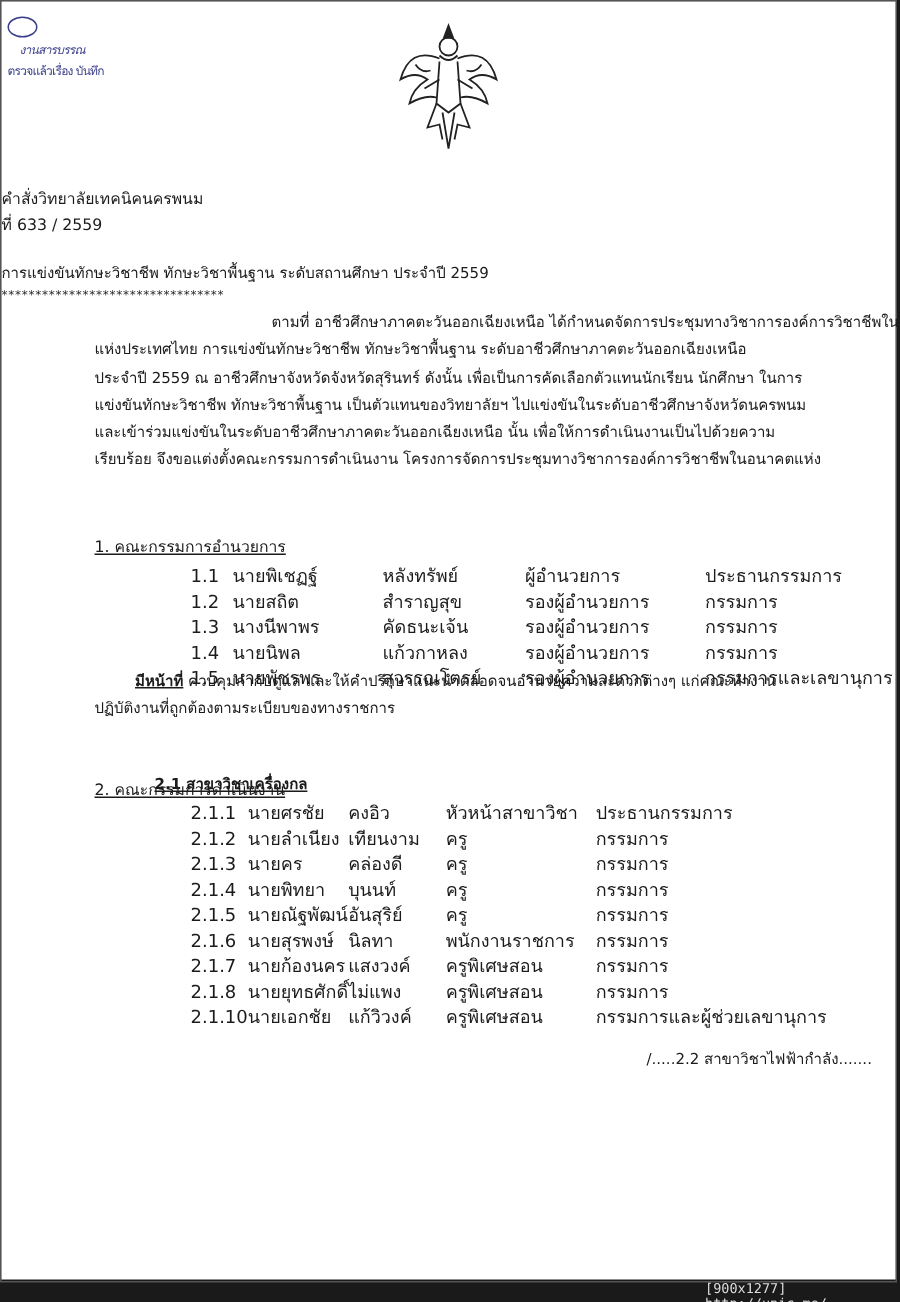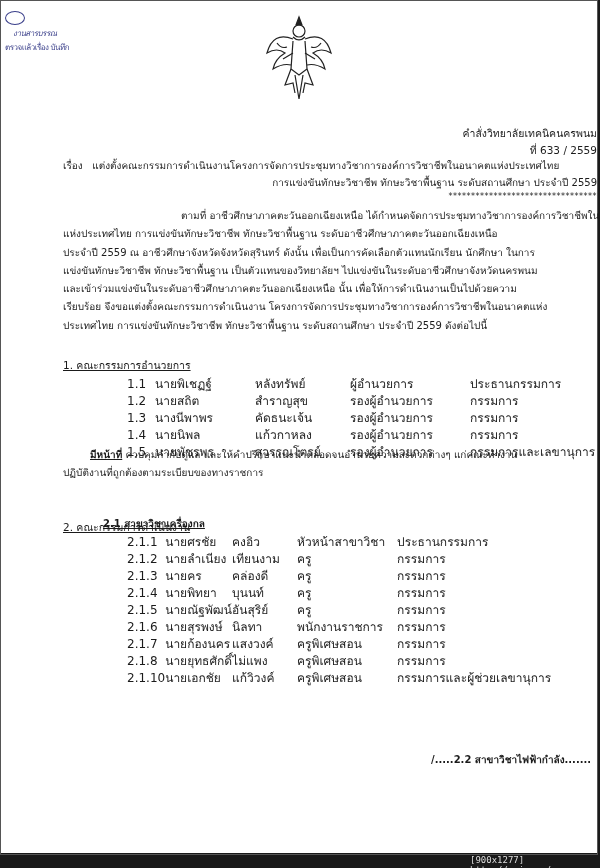--- a/index.html
+++ b/index.html
@@ -22,37 +22,37 @@
   .stamp .circ {
     position: absolute; left: 2px; top: 2px; width: 18px; height: 12px;
     border: 1px solid #3a3f8a; border-radius: 50%;
   }
   .stamp .line1 { position: absolute; left: 10px; top: 20px; font-size: 8px; font-style: italic; letter-spacing: -0.5px; }
   .stamp .line2 { position: absolute; left: 2px; top: 34px; font-size: 8px; letter-spacing: -0.5px; }
   .emblem {
     position: absolute; left: 262px; top: 12px; width: 72px; height: 92px;
   }
   .abs { position: absolute; white-space: nowrap; }
-  .center { text-align: right; }
+  .center { text-align: left; }
   .title { left: 0; width: 596px; top: 126px; font-size: 10.5px; }
   .num { left: 0; width: 596px; top: 143px; font-size: 10.5px; }
   .subj1 { left: 62px; top: 159px; }
   .subj2 { left: 0; width: 596px; top: 176px; }
   .stars { left: 0; width: 596px; top: 191px; letter-spacing: 0.5px; font-size: 8px; }
   .para { left: 62px; top: 209px; width: 500px; white-space: normal; }
   .para .l { height: 18.3px; white-space: nowrap; }
   .para .l.first { padding-left: 118px; }
   .sec { font-size: 10.5px; text-decoration: underline; text-align: center; }
   table.tbl { position: absolute; border-collapse: collapse; font-size: 12px; margin-left: 24px; }
   table.tbl td { padding: 0; height: 17px; white-space: nowrap; }
   .duty { left: 89px; top: 448px; }
   .duty .u { text-decoration: underline; font-weight: bold; margin-top: 19px; }
   .duty2 { left: 62px; top: 466px; }
   .sub { left: 102px; top: 517px; text-decoration: underline; font-weight: bold; }
-  .cont { left: 430px; top: 753px; font-weight: bold; }
+  .cont { left: 430px; top: 700px; }
   .footer { position: absolute; left: 470px; top: 855px; color: #ddd; font-size: 9px; font-family: "DejaVu Sans Mono", monospace; }
 </style>
 </head>
 <body>
 
 <div class="frame"></div>
 <div class="page">
 
   <div class="stamp">
     <div class="circ"></div>
@@ -70,34 +70,30 @@
       <path d="M30 28 L28 56 L36 62 L44 56 L42 28"></path>
       <path d="M30 40 L20 46 M42 40 L52 46"></path>
       <path d="M28 56 L22 72 L30 70 L32 80 M44 56 L50 72 L42 70 L40 80"></path>
       <path d="M32 62 L36 86 L40 62"></path>
       <path d="M14 30 Q18 36 24 34 M58 30 Q54 36 48 34"></path>
     </g>
   </svg>
 
   <div class="abs center title">คำสั่งวิทยาลัยเทคนิคนครพนม</div>
   <div class="abs center num">ที่  633  / 2559</div>
-  <div class="abs subj1">
-    <span>เรื่อง</span>&nbsp;&nbsp;&nbsp;<span>แต่งตั้งคณะกรรมการดำเนินงานโครงการจัดการประชุมทางวิชาการองค์การวิชาชีพในอนาคตแห่งประเทศไทย</span>
-  </div>
   <div class="abs center subj2">การแข่งขันทักษะวิชาชีพ ทักษะวิชาพื้นฐาน ระดับสถานศึกษา ประจำปี 2559</div>
   <div class="abs center stars">*********************************</div>
 
   <div class="abs para">
     <div class="l first">ตามที่ อาชีวศึกษาภาคตะวันออกเฉียงเหนือ ได้กำหนดจัดการประชุมทางวิชาการองค์การวิชาชีพในอนาคต</div>
     <div class="l">แห่งประเทศไทย การแข่งขันทักษะวิชาชีพ ทักษะวิชาพื้นฐาน ระดับอาชีวศึกษาภาคตะวันออกเฉียงเหนือ</div>
     <div class="l">ประจำปี 2559 ณ อาชีวศึกษาจังหวัดจังหวัดสุรินทร์ ดังนั้น เพื่อเป็นการคัดเลือกตัวแทนนักเรียน นักศึกษา ในการ</div>
     <div class="l">แข่งขันทักษะวิชาชีพ ทักษะวิชาพื้นฐาน เป็นตัวแทนของวิทยาลัยฯ ไปแข่งขันในระดับอาชีวศึกษาจังหวัดนครพนม</div>
     <div class="l">และเข้าร่วมแข่งขันในระดับอาชีวศึกษาภาคตะวันออกเฉียงเหนือ นั้น เพื่อให้การดำเนินงานเป็นไปด้วยความ</div>
     <div class="l">เรียบร้อย จึงขอแต่งตั้งคณะกรรมการดำเนินงาน โครงการจัดการประชุมทางวิชาการองค์การวิชาชีพในอนาคตแห่ง</div>
-    <div class="l">ประเทศไทย การแข่งขันทักษะวิชาชีพ ทักษะวิชาพื้นฐาน ระดับสถานศึกษา ประจำปี 2559  ดังต่อไปนี้</div>
   </div>
 
   <div class="abs sec" style="left:62px; top:358px;">1.  คณะกรรมการอำนวยการ</div>
 
   <table class="tbl" style="left:102px; top:375px;">
     <tbody>
       <tr>
           <td style="width:28px">1.1</td>
           <td style="width:100px">นายพิเชฏฐ์</td>
           <td style="width:95px">หลังทรัพย์</td>

